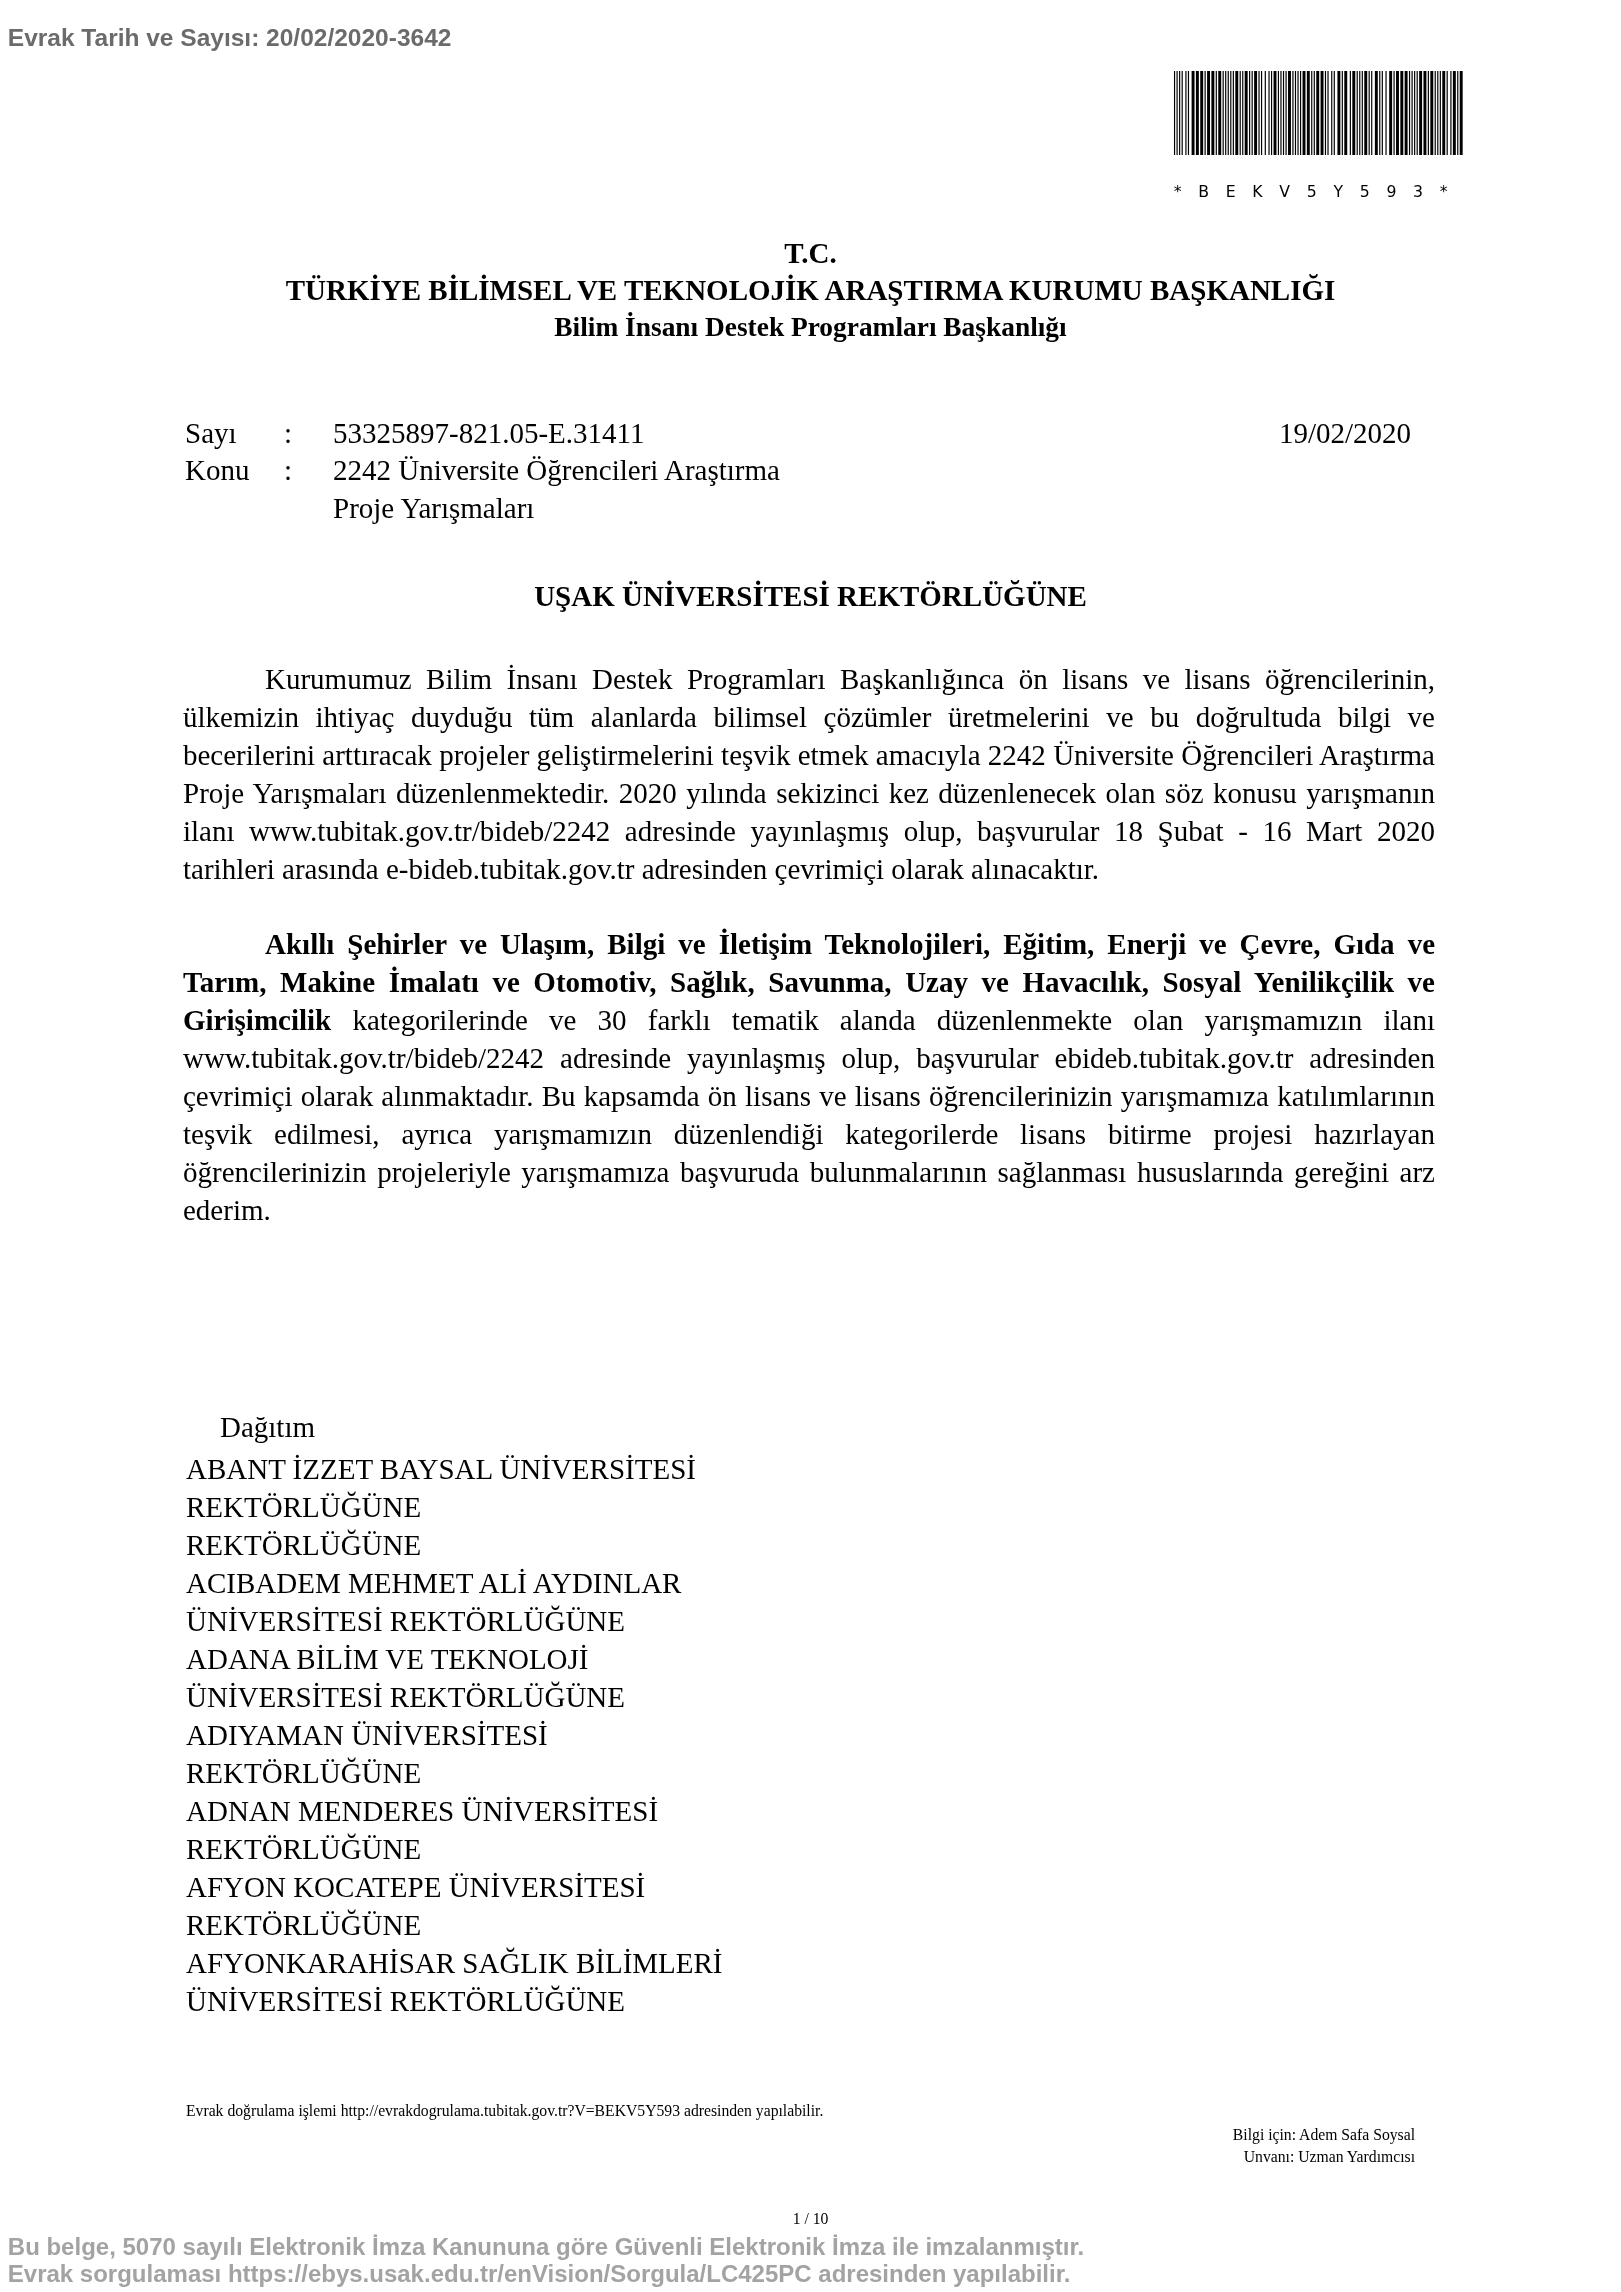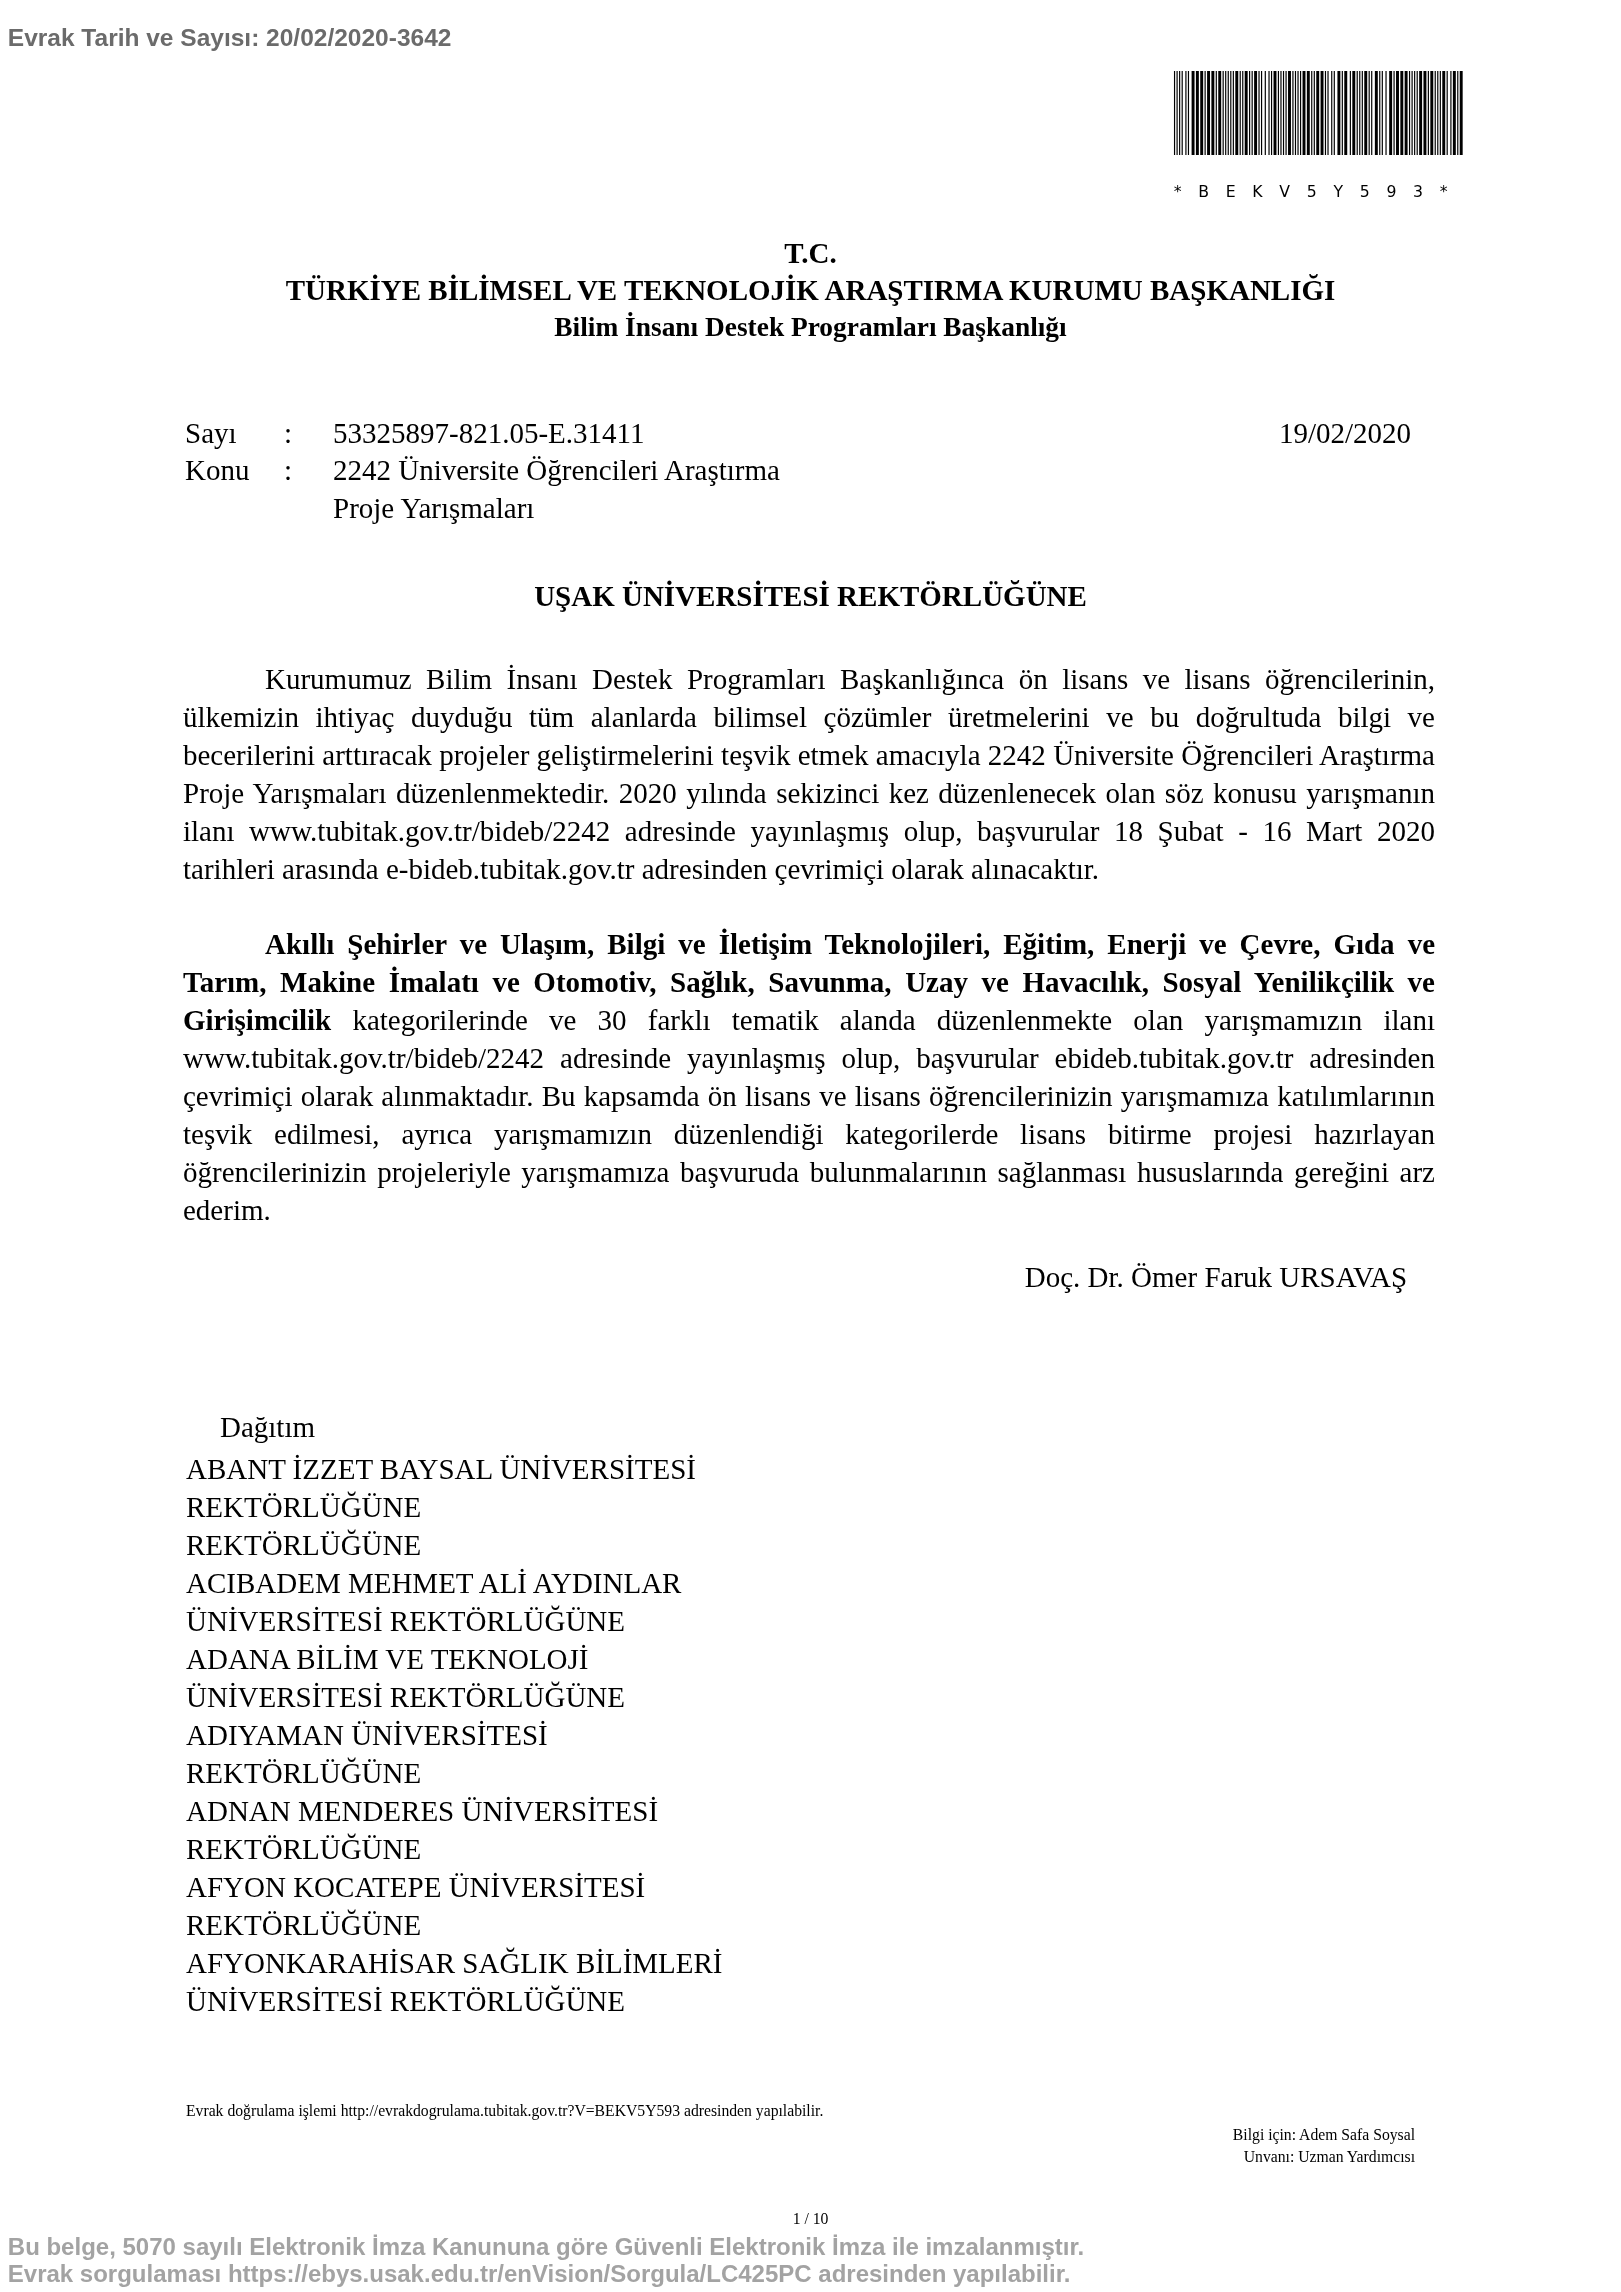--- a/index.html
+++ b/index.html
@@ -147,21 +147,20 @@
 <div class="abs center addressee">UŞAK ÜNİVERSİTESİ REKTÖRLÜĞÜNE</div>
 
 <div class="abs body-text p1">
   <p>Kurumumuz Bilim İnsanı Destek Programları Başkanlığınca ön lisans ve lisans öğrencilerinin, ülkemizin ihtiyaç duyduğu tüm alanlarda bilimsel çözümler üretmelerini ve bu doğrultuda bilgi ve becerilerini arttıracak projeler geliştirmelerini teşvik etmek amacıyla 2242 Üniversite Öğrencileri Araştırma Proje Yarışmaları düzenlenmektedir. 2020 yılında sekizinci kez düzenlenecek olan söz konusu yarışmanın ilanı www.tubitak.gov.tr/bideb/2242 adresinde yayınlaşmış olup, başvurular 18 Şubat - 16 Mart 2020 tarihleri arasında e-bideb.tubitak.gov.tr adresinden çevrimiçi olarak alınacaktır.</p>
 </div>
 <div class="abs body-text p2">
   <p><b>Akıllı Şehirler ve Ulaşım, Bilgi ve İletişim Teknolojileri, Eğitim, Enerji ve Çevre, Gıda ve Tarım, Makine İmalatı ve Otomotiv, Sağlık, Savunma, Uzay ve Havacılık, Sosyal Yenilikçilik ve Girişimcilik</b><span> kategorilerinde ve 30 farklı tematik alanda düzenlenmekte olan yarışmamızın ilanı www.tubitak.gov.tr/bideb/2242 adresinde yayınlaşmış olup, başvurular ebideb.tubitak.gov.tr adresinden çevrimiçi olarak alınmaktadır. Bu kapsamda ön lisans ve lisans öğrencilerinizin yarışmamıza katılımlarının teşvik edilmesi, ayrıca yarışmamızın düzenlendiği kategorilerde lisans bitirme projesi hazırlayan öğrencilerinizin projeleriyle yarışmamıza başvuruda bulunmalarının sağlanması hususlarında gereğini arz ederim.</span></p>
 </div>
 
 <div class="abs sig">
-  <div>Doç. Dr. Ömer Faruk URSAVAŞ</div>
 </div>
 
 <div class="abs dist-title">Dağıtım</div>
 <div class="abs dist-list" id="dist-list">
     <div>ABANT İZZET BAYSAL ÜNİVERSİTESİ</div>
     <div>REKTÖRLÜĞÜNE</div>
     <div>REKTÖRLÜĞÜNE</div>
     <div>ACIBADEM MEHMET ALİ AYDINLAR</div>
     <div>ÜNİVERSİTESİ REKTÖRLÜĞÜNE</div>
     <div>ADANA BİLİM VE TEKNOLOJİ</div>

